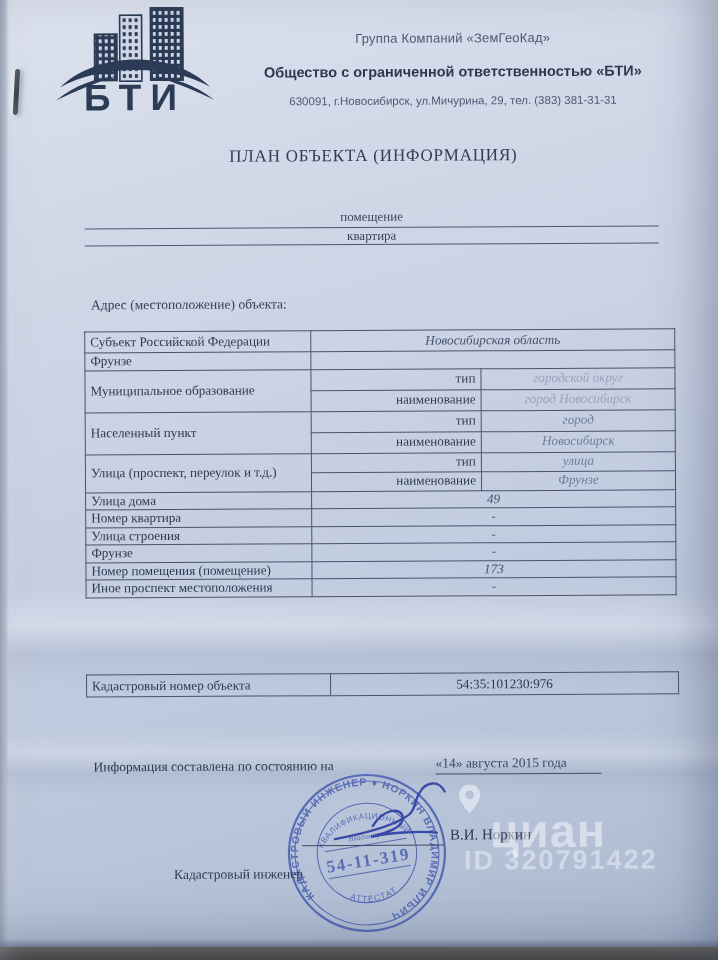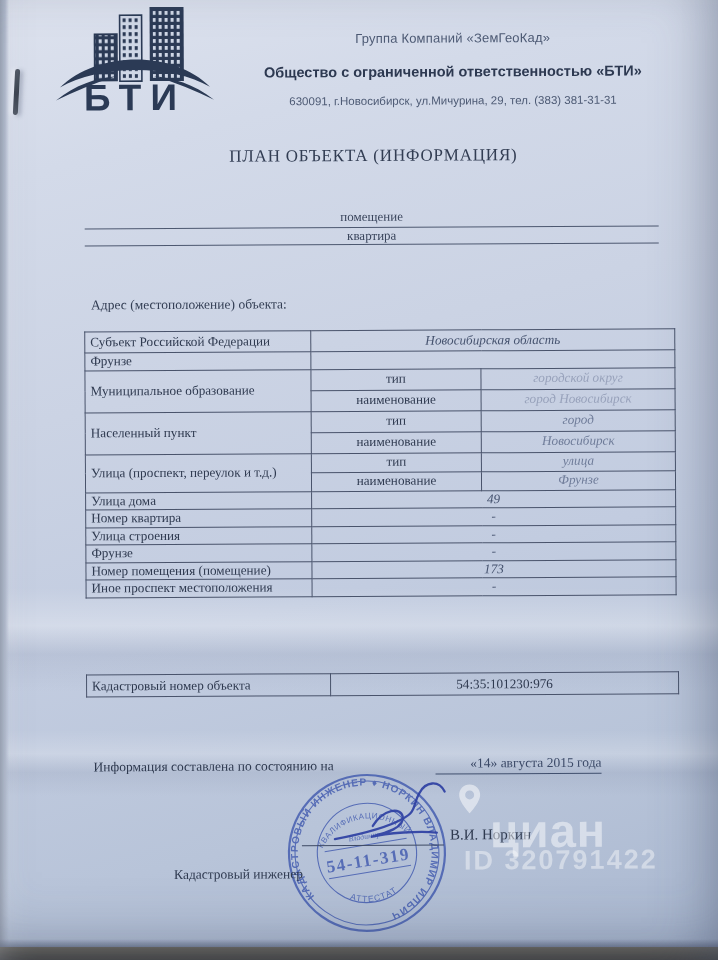--- a/index.html
+++ b/index.html
@@ -46,33 +46,33 @@
   .obj-line1 { top:209px; height:18px; }
   .obj-line2 { top:228px; height:16px; }
 
   .addr-label { position:absolute; left:92px; top:296px; font-size:13.5px; color:#323d53; }
 
   table { border-collapse:collapse; }
   .addr-table { position:absolute; left:85px; top:330px; width:590px;
     font-size:13.2px; color:#2f3a50; table-layout:fixed; }
   .addr-table td { border:1px solid #49536b; padding:1px 5px; line-height:1.1; overflow:hidden; }
   .addr-table .lbl { text-align:left; }
-  .addr-table .key { text-align:center; }
+  .addr-table .key { text-align:right; }
   .addr-table .val { text-align:center; font-style:italic; color:#46536f; }
   .addr-table .f1 { color:#98a2bb; }
   .addr-table .f2 { color:#6f7c99; }
   tr.h21 { height:21px; } tr.h17 { height:17px; } tr.h19 { height:19px; } tr.h16 { height:16px; }
 
   .cad-table { position:absolute; left:85px; top:673px; width:592px; font-size:13.2px; color:#2f3a50; table-layout:fixed; }
   .cad-table td { border:1px solid #49536b; padding:1px 5px; line-height:1.2; }
   .cad-table .val { text-align:center; }
   tr.h22 { height:22px; }
 
   .info-label { position:absolute; left:92px; top:758px; font-size:13.5px; color:#2f3a50; }
-  .info-date  { position:absolute; left:434px; top:756px; width:166px; text-align:right;
+  .info-date  { position:absolute; left:434px; top:756px; width:166px; text-align:left;
     font-size:13.5px; color:#3c4a68; border-bottom:1px solid #41506e; padding-bottom:2px; }
 
   .eng-role { position:absolute; left:172px; top:827px; font-size:13.5px; color:#2f3a50;margin-top:39px; }
   .eng-line { position:absolute; left:300px; top:845px; width:142px; border-top:1px solid #3e4a64; }
   .eng-name { position:absolute; left:448px; top:827px; font-size:15px; color:#2f3a50; }
 
   .stamp { position:absolute; left:284px; top:772px; width:162px; height:162px;
     transform:rotate(-9deg); opacity:.8; }
   .sign  { position:absolute; left:323px; top:774px; width:135px; height:80px; opacity:.92; }
 

